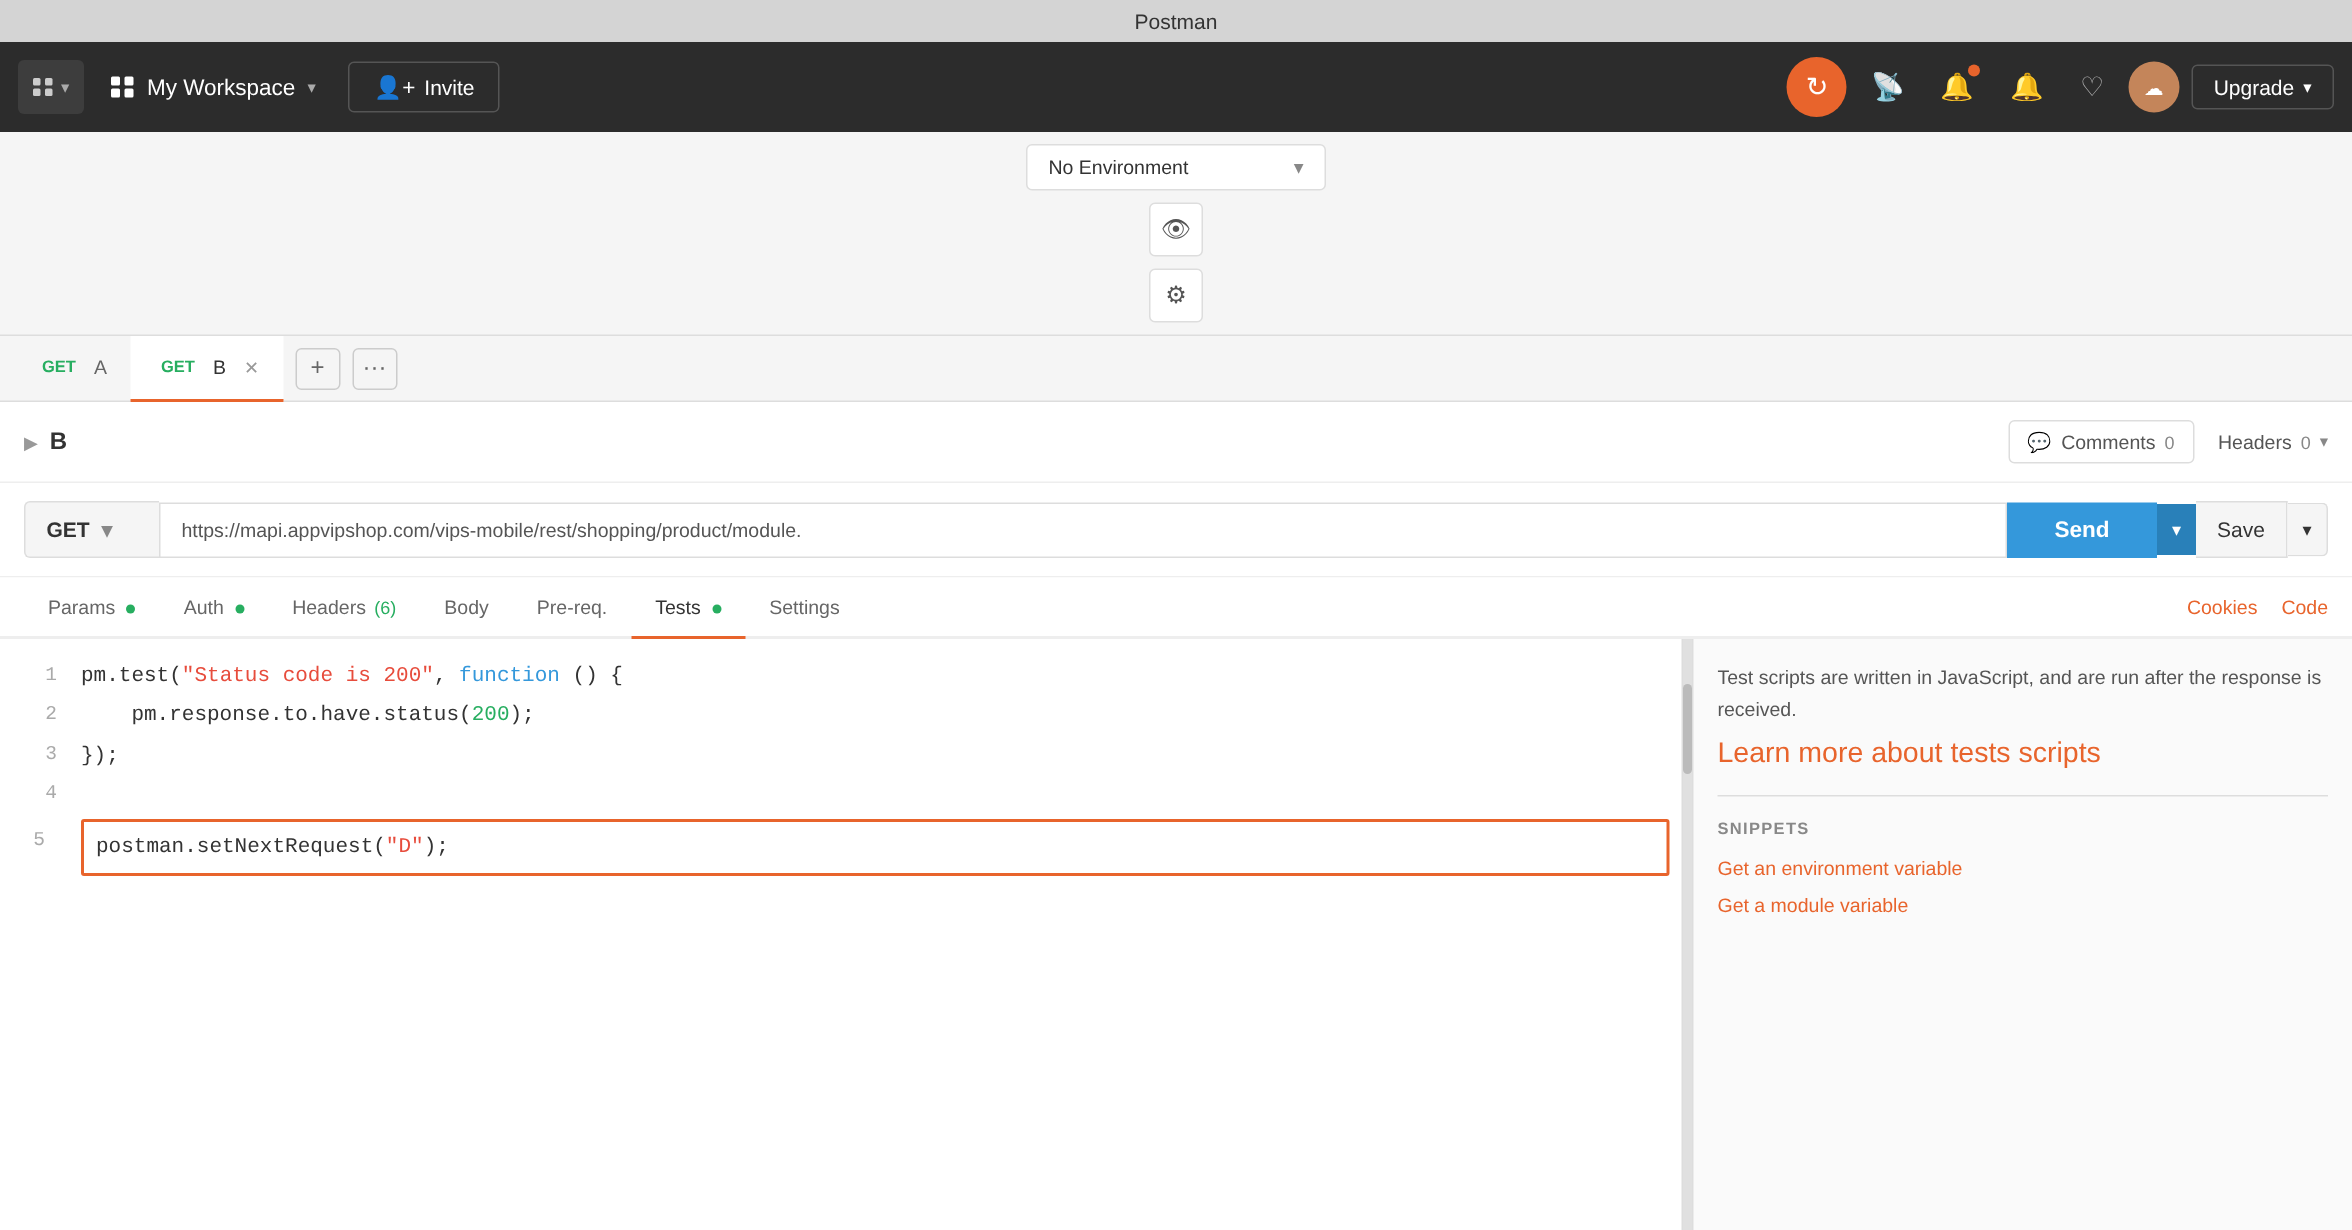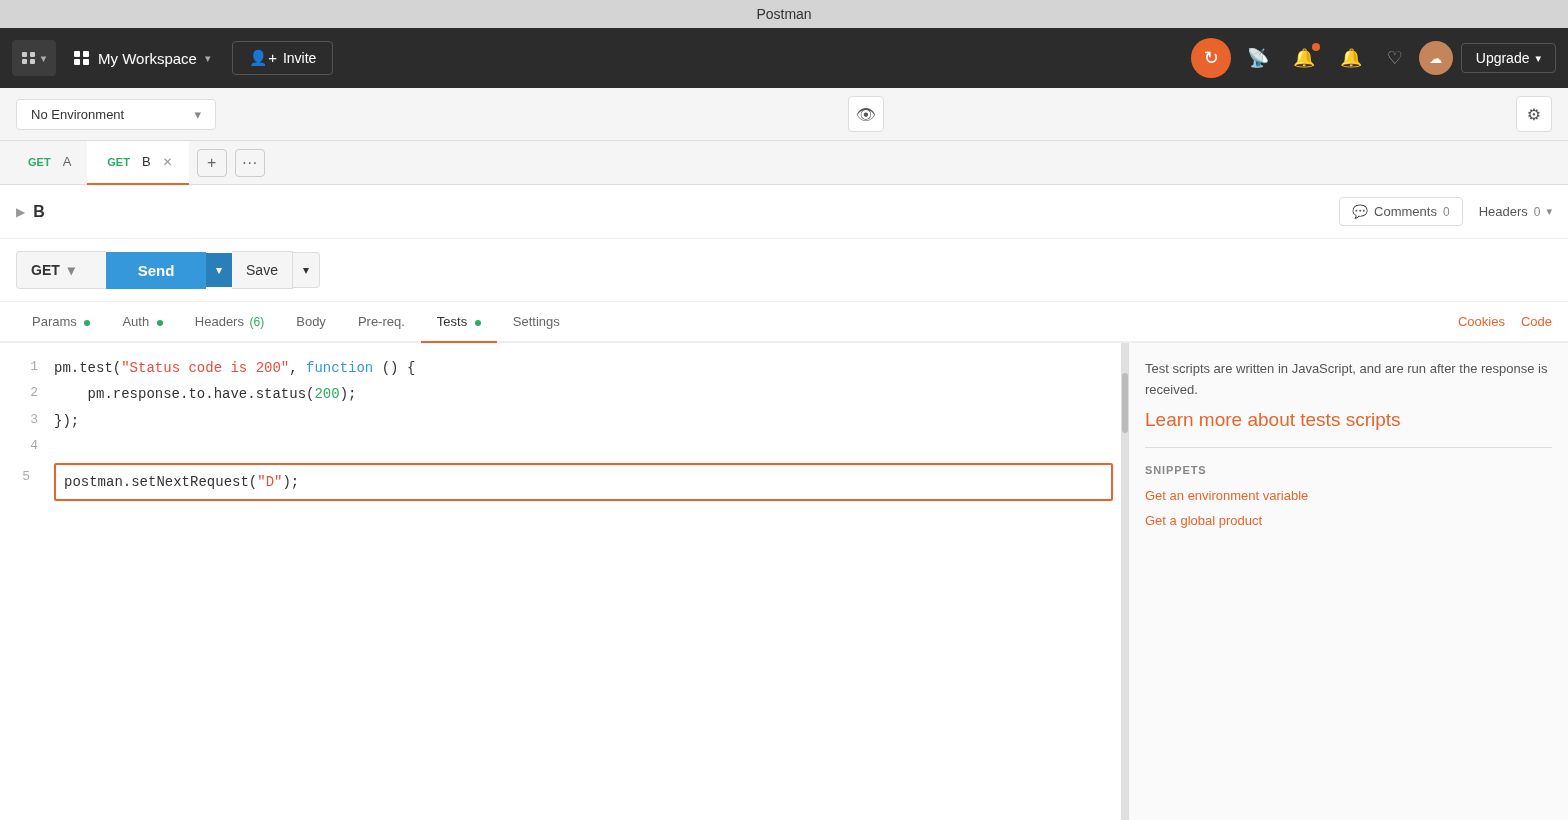--- a/index.html
+++ b/index.html
@@ -508,25 +508,26 @@
       background: #bbb;
       border-radius: 3px;
       position: absolute;
       top: 30px;
     }
 
     
     .env-row {
       display: flex;
       align-items: center;
-      justify-content: space-between;
+      justify-content: flex-start;
       padding: 8px 16px;
       background: #f5f5f5;
       border-bottom: 1px solid #ddd;
       gap: 8px;
+      flex-direction: column;
     }
     .env-select {
       display: flex;
       align-items: center;
       gap: 8px;
       background: #fff;
       border: 1px solid #ddd;
       border-radius: 4px;
       padding: 7px 14px;
       font-size: 13px;
@@ -664,20 +665,21 @@
         <span style="color:#888;font-size:11px;">▾</span>
       </button>
     </div>
   </div>
 
   <div class="url-bar">
     <div class="method-select">
       <span>GET</span>
       <span style="color:#888;">▾</span>
     </div>
+    <input class="url-input" type="text" value="https://mapi.appvipshop.com/vips-mobile/rest/shopping/product/module." style="">
     <button class="send-btn">
       <span>Send</span>
     </button>
     <button class="send-dropdown">
       <span>▾</span>
     </button>
     <button class="save-btn">
       <span>Save</span>
     </button>
     <button class="save-dropdown">
@@ -753,17 +755,17 @@
 
     <div class="editor-sidebar">
       <p class="sidebar-info-text">Test scripts are written in JavaScript, and are run after the response is received.</p>
       <a class="sidebar-link">Learn more about tests scripts</a>
 
       <div class="sidebar-divider"></div>
 
       <div class="snippets-title">SNIPPETS</div>
 
       <div class="snippet-item">Get an environment variable</div>
-      <div class="snippet-item">Get a global product</div>
+      <div class="snippet-item">Get a module variable</div>
     </div>
   </div>
 
 </div>
 
 </body></html>

